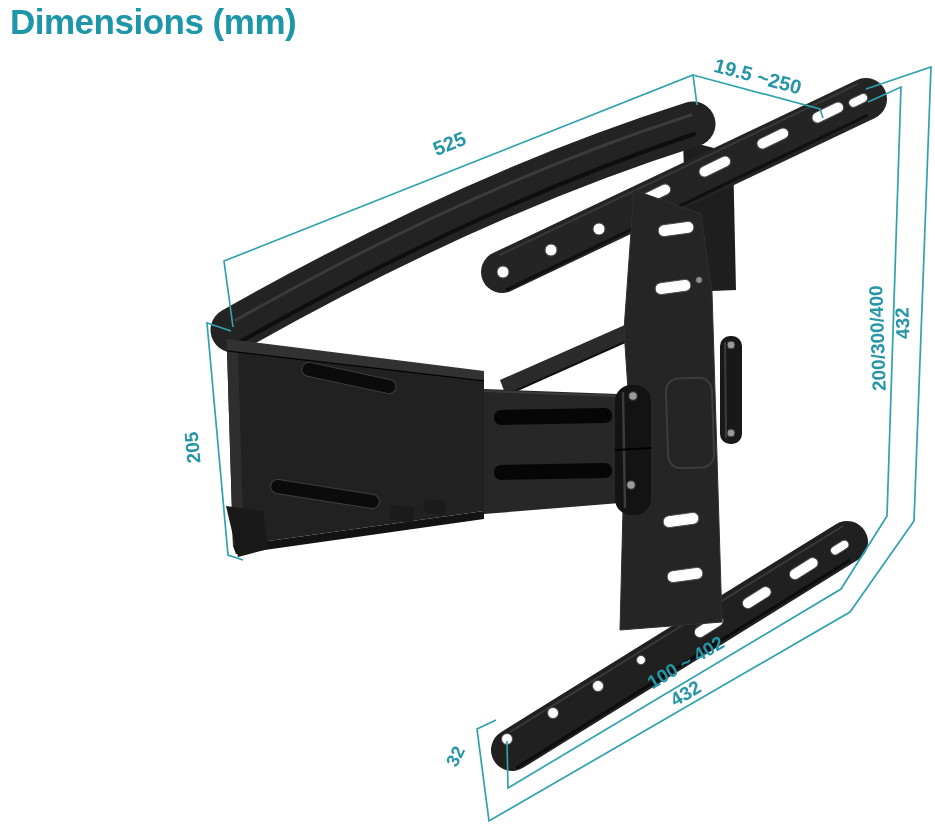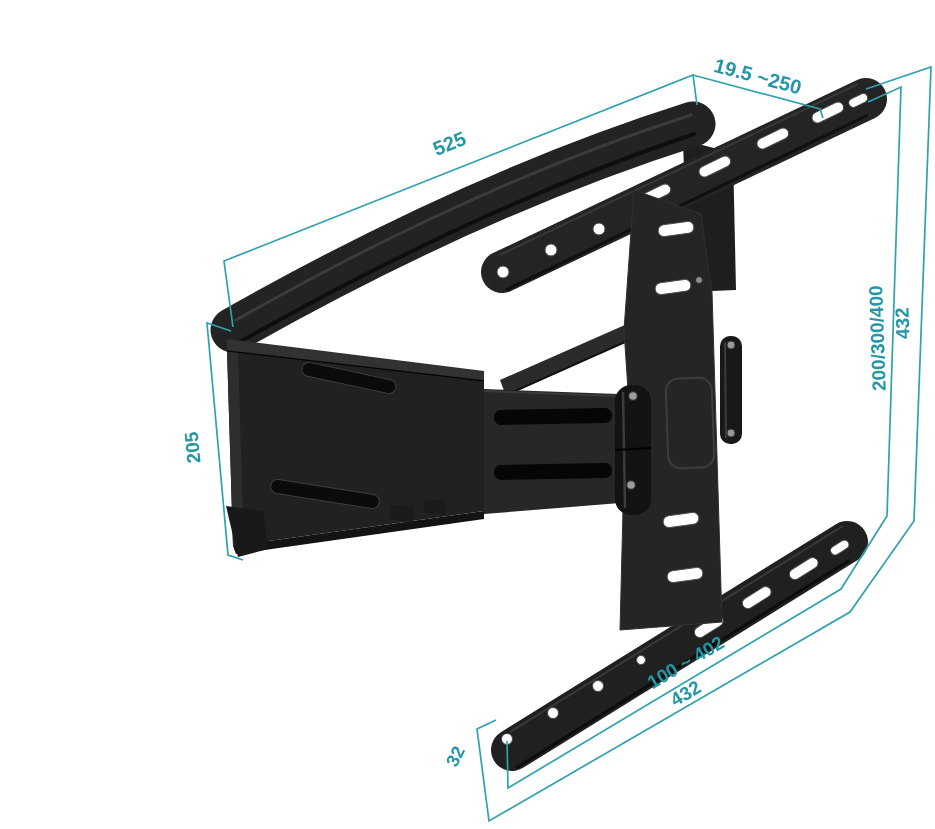--- a/index.html
+++ b/index.html
@@ -9,20 +9,21 @@
          color:var(--title,#1c96a8);letter-spacing:-0.5px;}
   svg{position:absolute;left:0;top:0;}
   .dimline{stroke:var(--accent-line,#2fa2ae);stroke-width:1.7;fill:none;}
   .dimtext{fill:var(--accent-text,#2496a6);font-weight:700;}
   .s20{font-size:20px;} .s19{font-size:19px;} .s18{font-size:18px;}
 </style>
 </head>
 <body>
 
 <div class="stage">
+  <div class="title">Dimensions (mm)</div>
 
   <svg width="935" height="829" viewBox="0 0 935 829">
 
     <g>
 
       <polygon points="683,140 733,153 736,290 688,292" fill="#1e1e1e"></polygon>
 
       <g>
         <path d="M233,330 Q475,193 693,124" stroke="#232323" stroke-width="45" stroke-linecap="round" fill="none"></path>
         <path d="M236,320 Q476,184 691,115" stroke="#3b3b3b" stroke-width="3" fill="none" stroke-linecap="round"></path>

